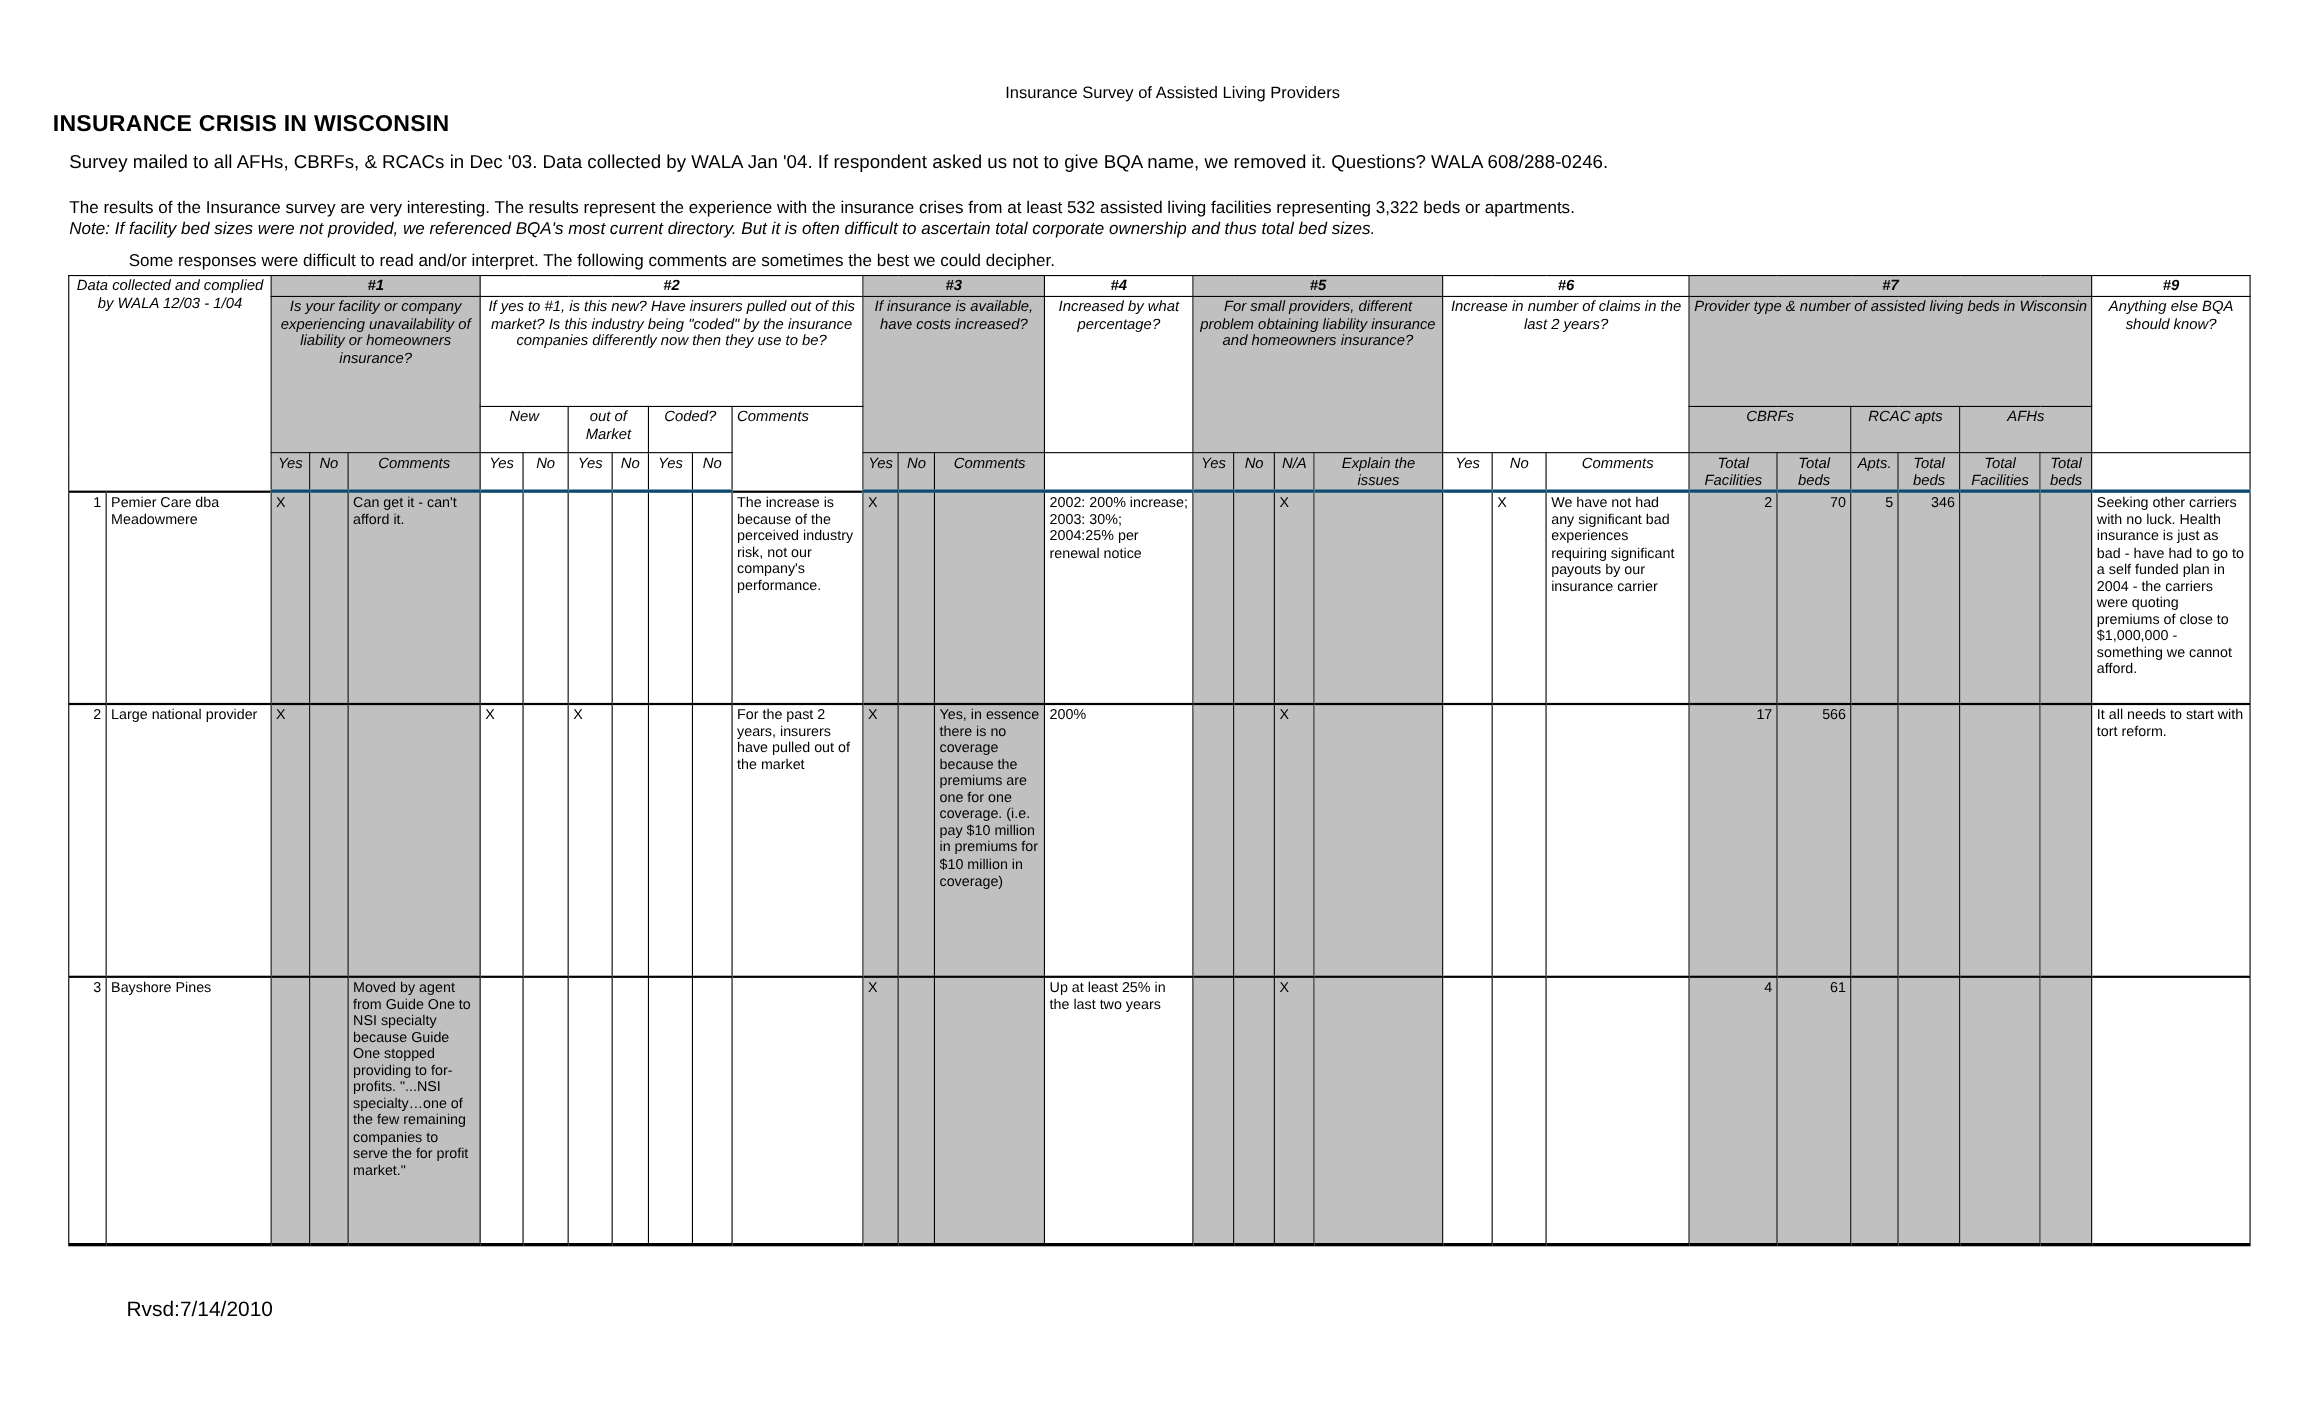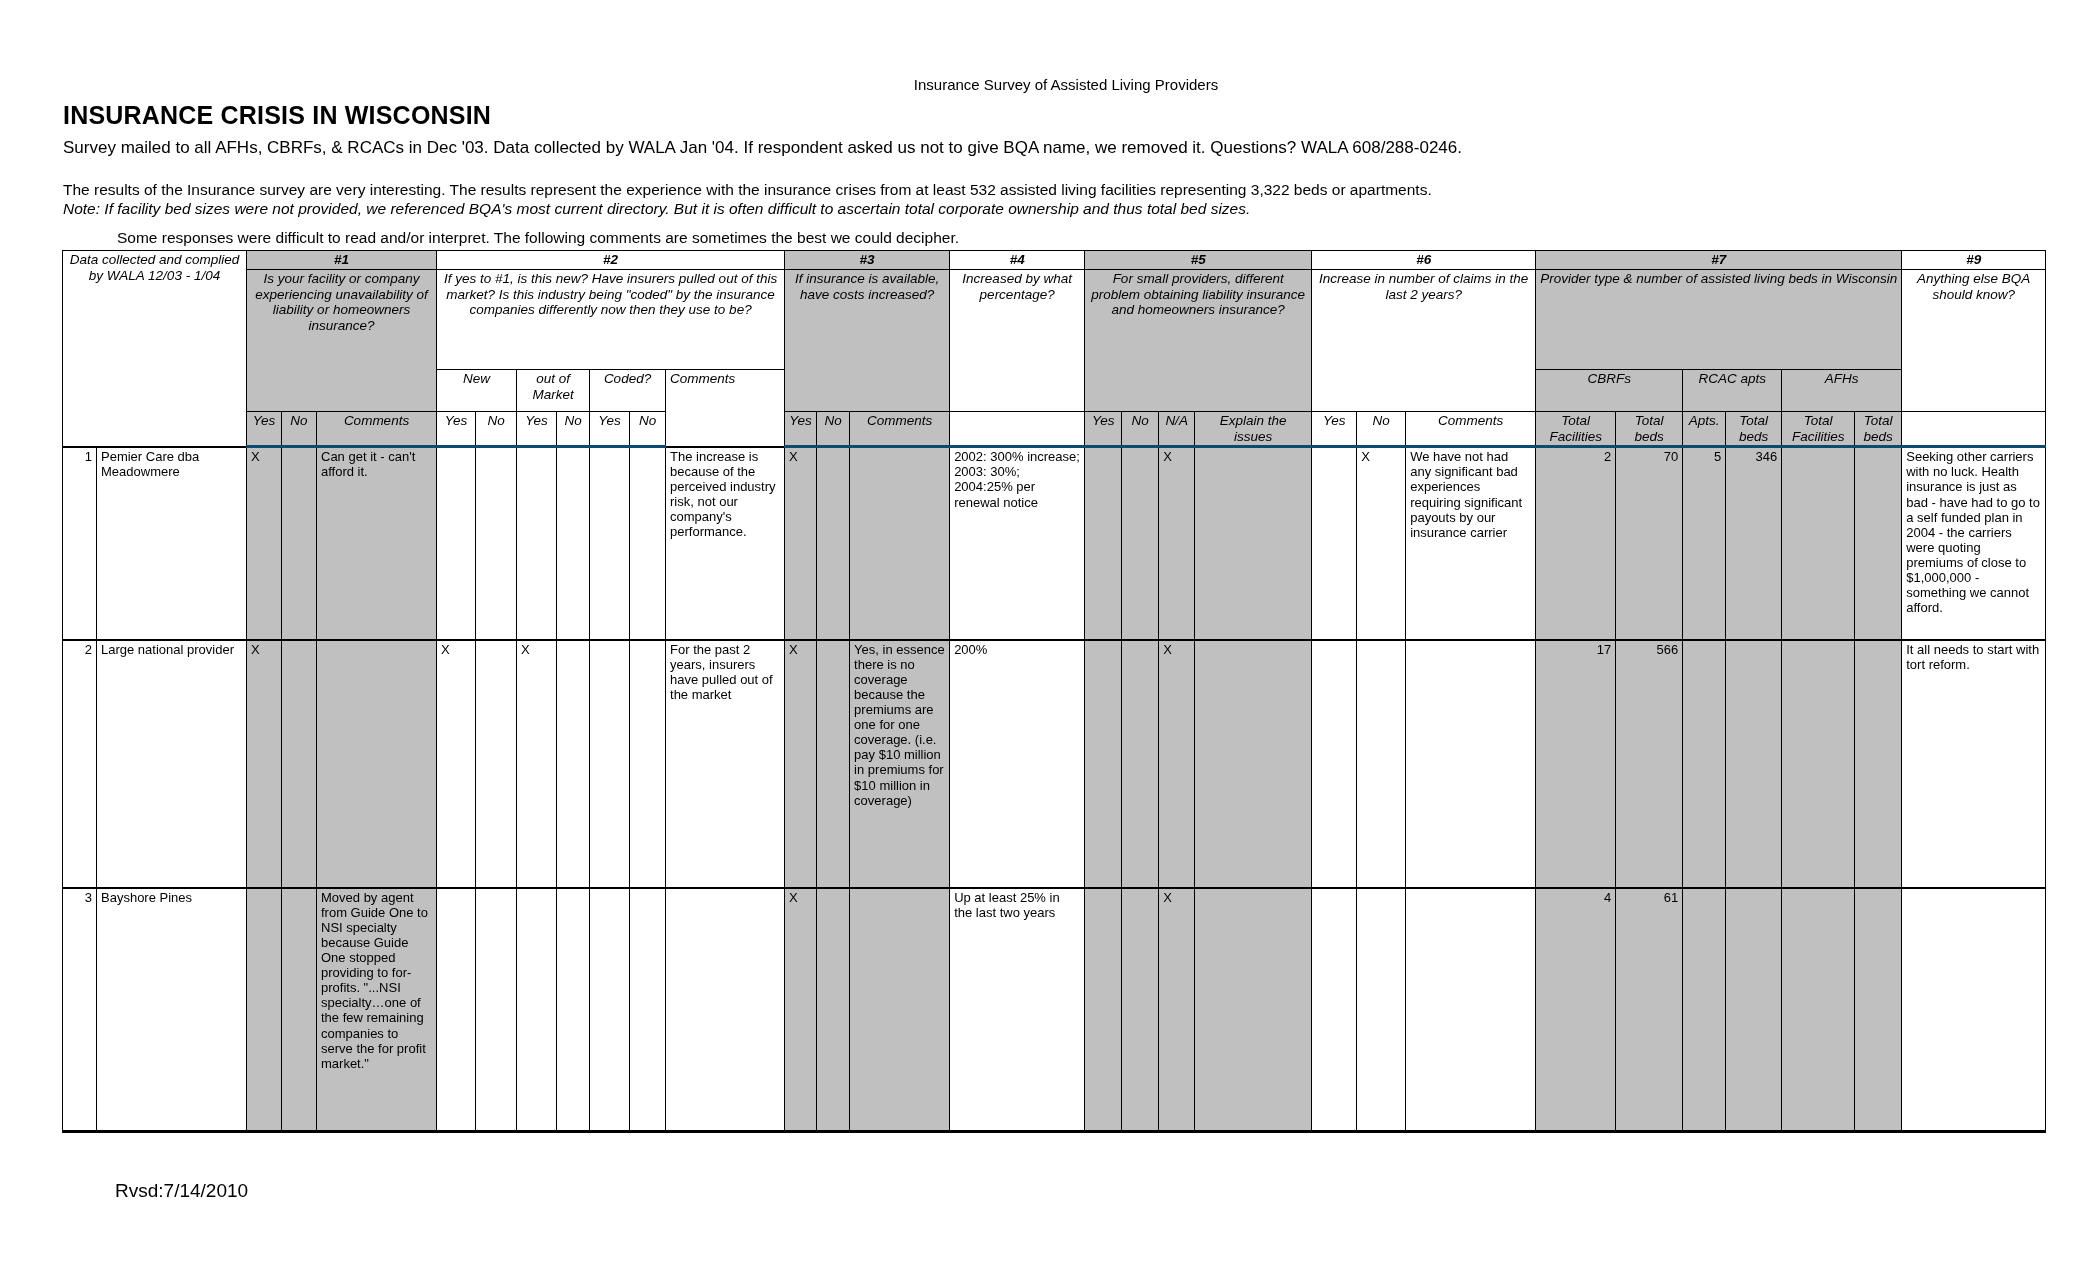--- a/index.html
+++ b/index.html
@@ -1,21 +1,21 @@
 <!DOCTYPE html>
 <html><head>
 <meta charset="utf-8">
 <style>
   html,body{margin:0;padding:0;background:#ffffff;}
   .page{
     position:relative; width:2100px; height:1275px; background:#ffffff;
     font-family:"Liberation Sans", sans-serif; color:#000;
   }
   .hdr-center{position:absolute; top:76px; left:16px; width:2100px; text-align:center; font-size:15px;}
-  .doc-title{position:absolute; top:101px; left:63px; font-size:25px; font-weight:bold; letter-spacing:0.2px;}
+  .doc-title{position:absolute; top:101px; left:48px; font-size:21px; font-weight:bold; letter-spacing:0.2px;}
   .doc-subtitle{position:absolute; top:138px; left:63px; font-size:17px;}
   .doc-summary{position:absolute; top:181px; left:63px; font-size:15.5px;text-align:center;}
   .doc-note1{position:absolute; top:200px; left:63px; font-size:15.5px; font-style:italic;}
   .doc-note2{position:absolute; top:229px; left:117px; font-size:15.5px; }
   .footer-left{position:absolute; top:1180px; left:115px; font-size:19px;}
   .footer-center{position:absolute; top:1180px; left:0; width:2060px; text-align:center; font-size:15px;}
 
   table.survey{
     position:absolute; top:250px; left:62px;
     border-collapse:collapse; table-layout:fixed; width:1983px;
@@ -161,21 +161,21 @@
           <td class="mark thickL"></td>
           <td class="mark"></td>
           <td class="mark"></td>
           <td class="mark"></td>
           <td class="mark"></td>
           <td class="mark"></td>
           <td>The increase is because of the perceived industry risk, not our company's performance.</td>
           <td class="gray mark thickL">X</td>
           <td class="gray mark"></td>
           <td class="gray"></td>
-          <td class="thickL">2002: 300% increase;
+          <td class="thickL">2002: 200% increase;
 2003: 30%;
 2004:25% per renewal notice</td>
           <td class="gray mark thickL"></td>
           <td class="gray mark"></td>
           <td class="gray mark">X</td>
           <td class="gray"></td>
           <td class="mark thickL"></td>
           <td class="mark">X</td>
           <td>We have not had any significant bad experiences requiring significant payouts by our insurance carrier</td>
           <td class="gray num thickL">2</td>

